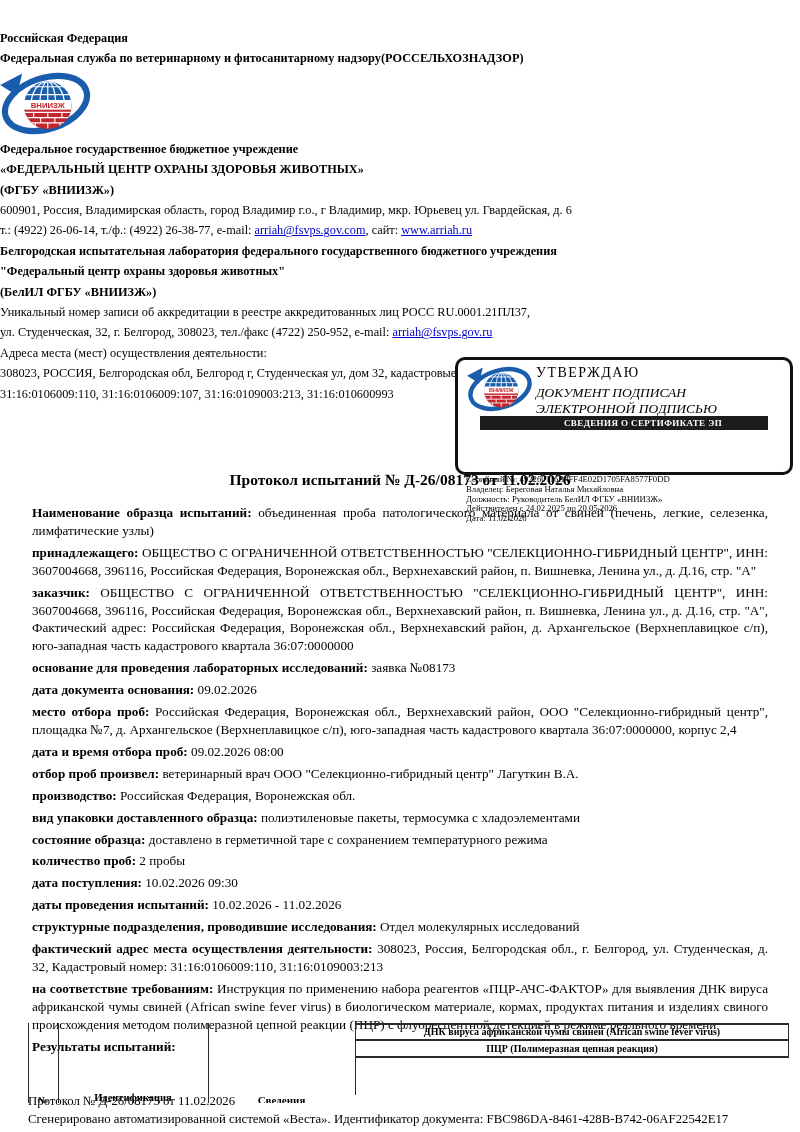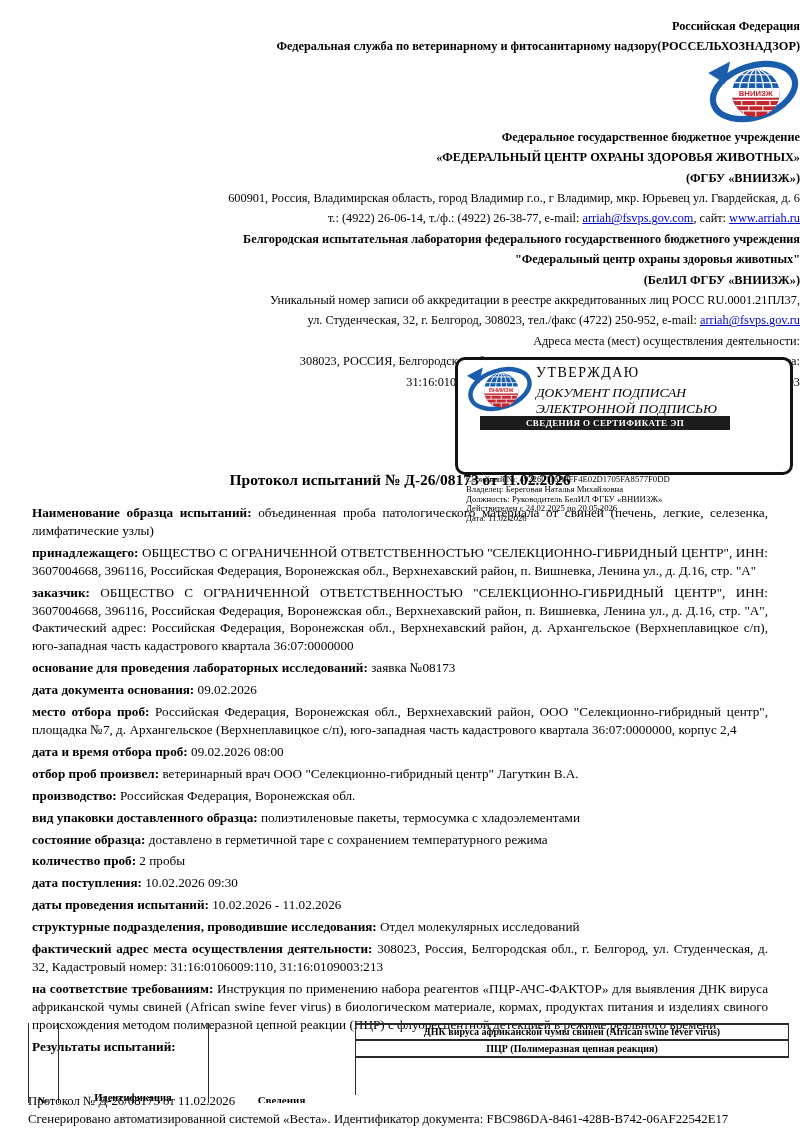--- a/index.html
+++ b/index.html
@@ -1,31 +1,31 @@
 <!DOCTYPE html>
 <html lang="ru"><head>
 <meta charset="utf-8">
 <style>
   html,body{margin:0;padding:0;background:#e8e8e8;}
   .page{position:relative;width:800px;height:1132px;margin:0 auto;background:#fff;
         font-family:"Liberation Serif",serif;color:#000;overflow:hidden;}
-  .hdr{position:absolute;left:0;top:0;width:100%;text-align:right;
-       font-size:12.3px;line-height:20.4px;padding-top:16px;}
+  .hdr{position:absolute;left:0;top:0;width:100%;text-align:left;
+       font-size:12.3px;line-height:20.4px;padding-top:28px;}
   .b{font-weight:bold;}
   .doc-link{color:#0000cc;text-decoration:underline;cursor:pointer;}
   .logo-wrap{height:68px;margin:1px 0;}
   .logo-main{width:92px;height:67px;}
   
   .stamp{position:absolute;left:455px;top:357px;width:332px;height:112px;
          border:3px solid #111;border-radius:10px;background:#fff;z-index:5;}
   .stamp-logo{position:absolute;left:9px;top:4px;width:66px;height:50px;}
   .stamp-approve{margin:5px 8px 0 78px;text-align:left;font-size:14px;letter-spacing:1.5px;}
   .stamp-signed{margin:4px 8px 0 78px;text-align:left;font-size:13.5px;line-height:15.5px;font-style:italic;}
   .stamp-bar{position:absolute;left:22px;top:56px;width:250px;height:14px;background:#1c1c1c;
-             color:#fff;font-size:9px;font-weight:bold;text-align:center;line-height:14px;letter-spacing:.4px;}
+             color:#fff;font-size:9px;font-weight:bold;text-align:center;line-height:14px;letter-spacing:.4px;padding-left:38px;}
   .stamp-details{position:absolute;left:8px;top:73px;font-size:8.7px;line-height:9.8px;text-align:left;margin-top:42px;}
   
   .title{position:absolute;left:0;top:471px;width:100%;text-align:center;
          font-size:15.5px;font-weight:bold;margin:0;}
   .body-text{position:absolute;left:28px;top:500px;width:744px;
              font-size:13.2px;line-height:17.9px;text-align:justify;}
   .body-text p{margin:4px;}
   
   .rtable{position:absolute;left:28px;top:1023px;width:762px;height:80px;overflow:hidden;}
   .vline{position:absolute;width:1px;background:#2a2a2a;}

